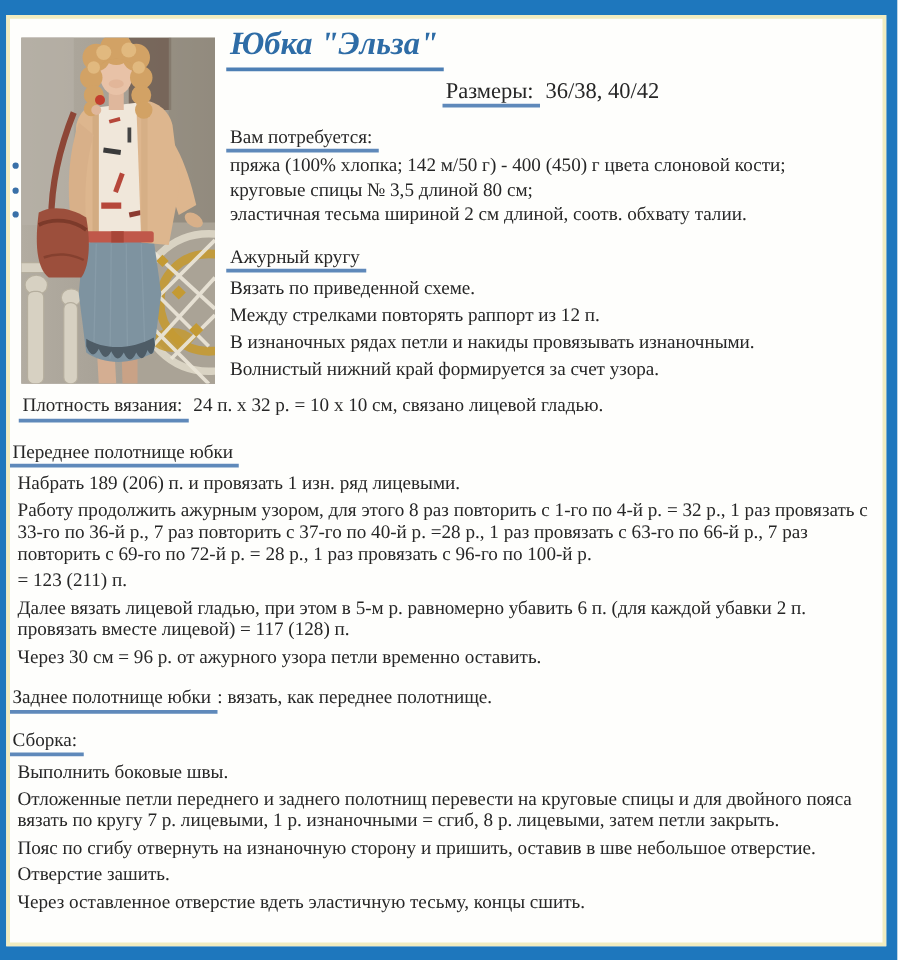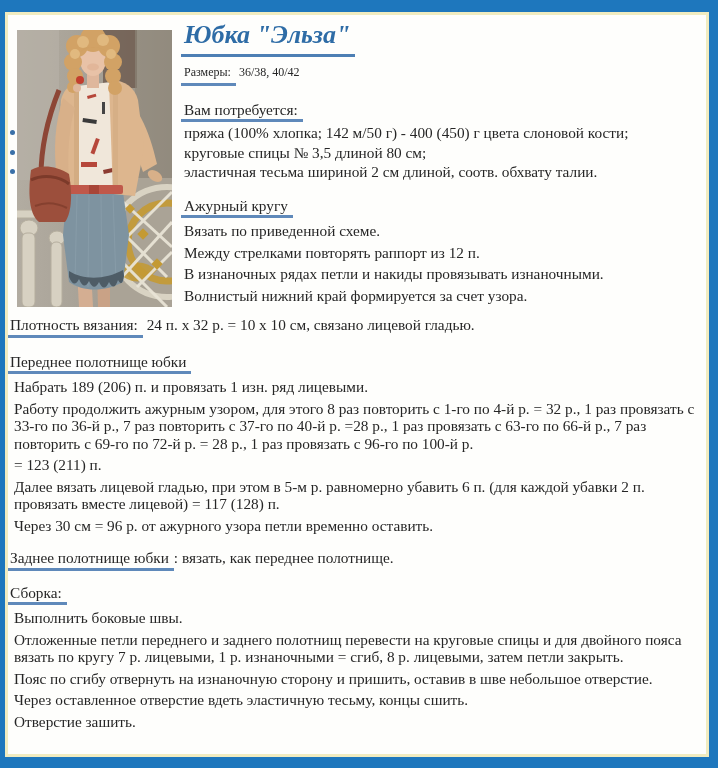--- a/index.html
+++ b/index.html
@@ -32,32 +32,32 @@
     font-weight:bold;font-style:italic;
     color:#2e6ca6;
   }
   .u{
     display:inline-block;
     border-bottom:3px solid #5f89ba;
     padding:0 5px 1px 3px;
     margin-left:-3px;
   }
   h1.title .u{padding-bottom:4px;border-bottom-width:3px;border-bottom-color:#4d7fb4;}
-  .sizes{margin:7px 0 0 0;font-size:12px;}
+  .sizes{margin:7px 0 0 0;font-size:18px;text-align:center;}
   .sec-head{margin:15px 0 1px 0;}
   .sec-head-tight{margin:13px 0 1px 0;}
   p.body{margin:4px;}
   ul.materials{list-style:none;margin:1px 0 8px 0;padding:0;}
   ul.materials li{position:relative;padding-left:11px;line-height:19.5px;}
   .dot{
     position:absolute;left:0;top:7px;
     width:5px;height:5px;border-radius:50%;
     background:#3a70a8;
   }
-  .gauge{margin:12px 0 0 0;clear:left;}
+  .gauge{margin:12px 0 0 8px;clear:left;}
   .back-line{margin:15px 0 0 0;}
 </style>
 </head>
 <body>
 
 <div class="page">
   <div class="inner">
 
     <div class="photo">
       <svg viewBox="0 0 155 277" width="155" height="277" xmlns="http://www.w3.org/2000/svg">
@@ -198,17 +198,17 @@
     <p class="body">= 123 (211) п.</p>
     <p class="body">Далее вязать лицевой гладью, при этом в 5-м р. равномерно убавить 6 п. (для каждой убавки 2 п. провязать вместе лицевой) = 117 (128) п.</p>
     <p class="body">Через 30 см = 96 р. от ажурного узора петли временно оставить.</p>
 
     <p class="back-line"><span class="u">Заднее полотнище юбки</span><span>: вязать, как переднее полотнище.</span></p>
 
     <p class="sec-head-tight"><span class="u">Сборка:</span></p>
     <p class="body">Выполнить боковые швы.</p>
     <p class="body">Отложенные петли переднего и заднего полотнищ перевести на круговые спицы и для двойного пояса вязать по кругу 7 р. лицевыми, 1 р. изнаночными = сгиб, 8 р. лицевыми, затем петли закрыть.</p>
     <p class="body">Пояс по сгибу отвернуть на изнаночную сторону и пришить, оставив в шве небольшое отверстие.</p>
+    <p class="body">Отверстие зашить.</p>
     <p class="body">Через оставленное отверстие вдеть эластичную тесьму, концы сшить.</p>
-    <p class="body">Отверстие зашить.</p>
 
   </div>
 </div>
 
 </body></html>

